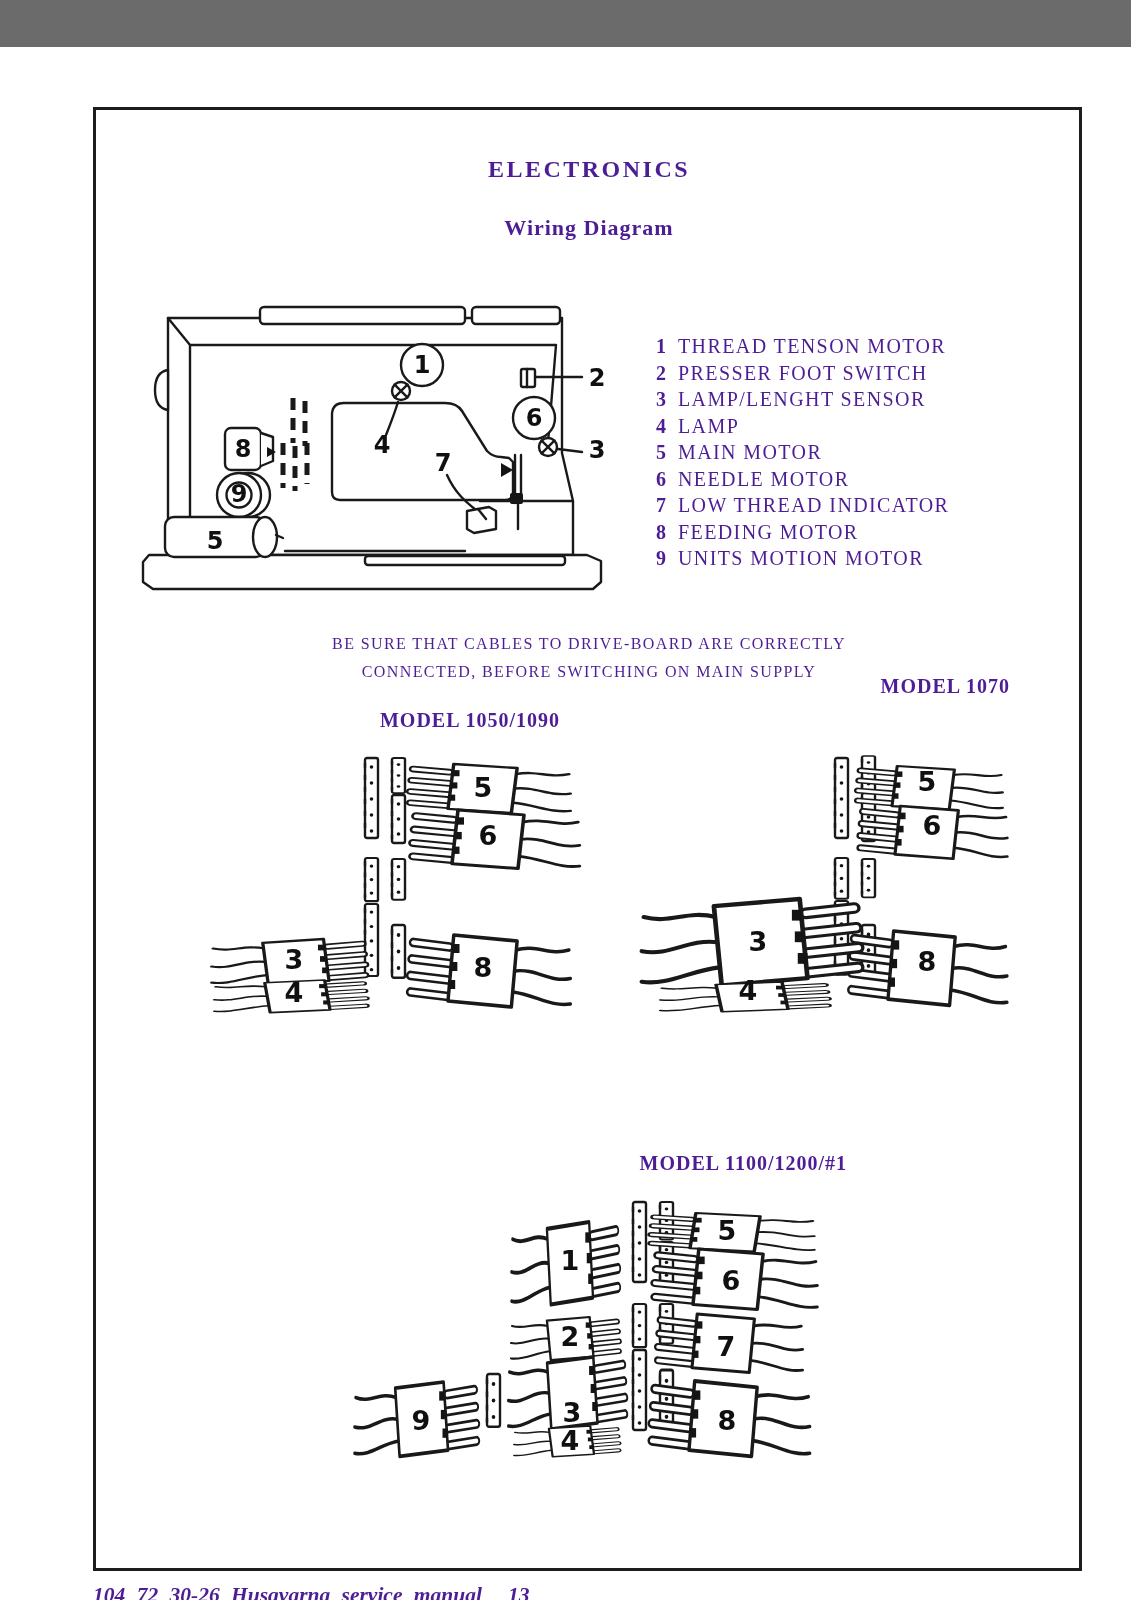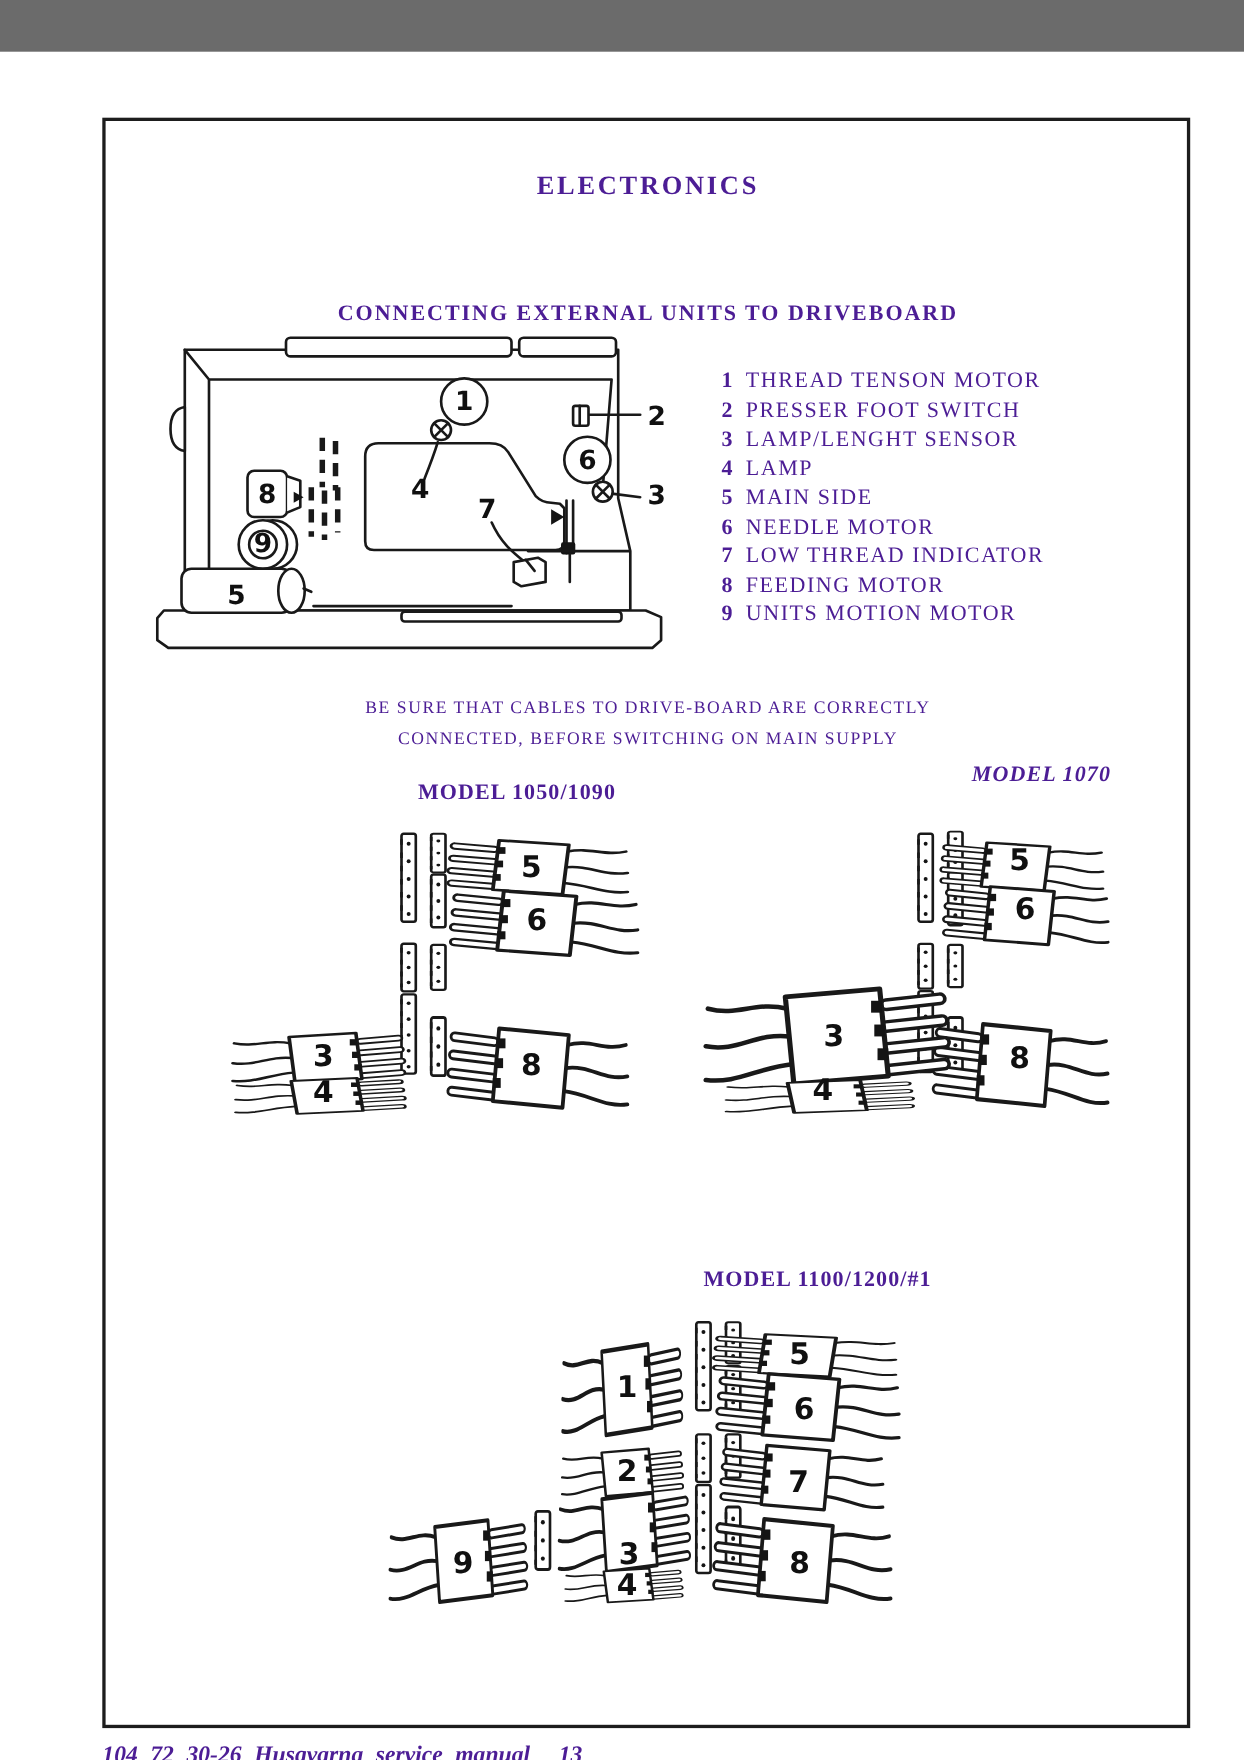--- a/index.html
+++ b/index.html
@@ -12,21 +12,21 @@
     position:absolute; left:93px; top:60px; width:989px; height:1464px;
     border:3px solid #1d1d1d; box-sizing:border-box;
   }
   .centered { position:absolute; left:93px; width:992px; text-align:center; }
   .h-title   { top:109px; font-size:24px; font-weight:bold; letter-spacing:2.5px; }
   .h-sub     { top:168px; font-size:22px; font-weight:bold; letter-spacing:1px; }
   .h-section { top:227px; font-size:20px; font-weight:bold; letter-spacing:1.8px; }
   .warning   { top:583px; font-size:16px; letter-spacing:1.4px; line-height:28px; }
   .model-title { position:absolute; text-align:right; font-size:20px; font-weight:bold; letter-spacing:1px; }
   #mt-1050 { left:230px; width:330px; top:662px; }
-  #mt-1070 { left:680px; width:330px; top:646px;font-style:italic; }
+  #mt-1070 { left:680px; width:330px; top:628px; }
   #mt-1100 { left:397px; width:450px; top:1105px; }
 
   .legend { position:absolute; left:656px; top:286px; font-size:20px; }
   .legend-row { display:flex; line-height:26.5px; white-space:nowrap; }
   .legend-num { font-weight:bold; width:22px; }
   .legend-lbl { letter-spacing:1.4px; }
 
   .footer { position:absolute; left:93px; width:976px; top:1536px;
             text-align:left; font-weight:bold; font-size:21.5px; word-spacing:6px;font-style:italic; }
   .footer .pgnum { margin-left:26px; }
@@ -81,21 +81,21 @@
         <circle class="blk" cx="6.5" cy="9" r="1.8"></circle>
           <circle class="blk" cx="6.5" cy="24" r="1.8"></circle>
         <circle class="blk" cx="6.5" cy="39" r="1.8"></circle>
       </g>
     </defs>
   </svg>
 
   <div class="frame"></div>
 
   <div class="centered h-title">ELECTRONICS</div>
-  <div class="centered h-section">CONNECTING EXTERNAL UNITS TO DRIVEBOARD</div>
+  <div class="centered h-sub">Wiring Diagram</div>
 
   <svg style="left:135px; top:256px;" width="510" height="290" viewBox="0 0 510 290">
     <g>
       <path class="fw" d="M33,15 L427,15 L427,150 L438,198 L438,252 L33,252 Z"></path>
       <path class="ln" d="M33,15 L55,42 L421,42 M55,42 L55,228 M33,247 L55,228 M421,42 L413,140"></path>
       <path class="ln" d="M150,248 L330,248"></path>
       <rect class="fw" x="125" y="4" width="205" height="17" rx="4"></rect>
       <rect class="fw" x="337" y="4" width="88" height="17" rx="4"></rect>
       <path class="fw" d="M33,67 q-13,2 -13,20 q0,18 13,20 Z"></path>
       <path class="fw" d="M209,100 L310,100 Q322,100 327,108 L352,148 Q358,154 366,154 L374,155 L378,159 L378,189 Q378,197 370,197 L205,197 Q197,197 197,189 L197,112 Q197,100 209,100 Z"></path>
@@ -186,21 +186,21 @@
     <div class="legend-row">
         <span class="legend-num">3</span>
         <span class="legend-lbl">LAMP/LENGHT SENSOR</span>
       </div>
     <div class="legend-row">
         <span class="legend-num">4</span>
         <span class="legend-lbl">LAMP</span>
       </div>
     <div class="legend-row">
         <span class="legend-num">5</span>
-        <span class="legend-lbl">MAIN SIDE</span>
+        <span class="legend-lbl">MAIN MOTOR</span>
       </div>
     <div class="legend-row">
         <span class="legend-num">6</span>
         <span class="legend-lbl">NEEDLE MOTOR</span>
       </div>
     <div class="legend-row">
         <span class="legend-num">7</span>
         <span class="legend-lbl">LOW THREAD INDICATOR</span>
       </div>
     <div class="legend-row">

